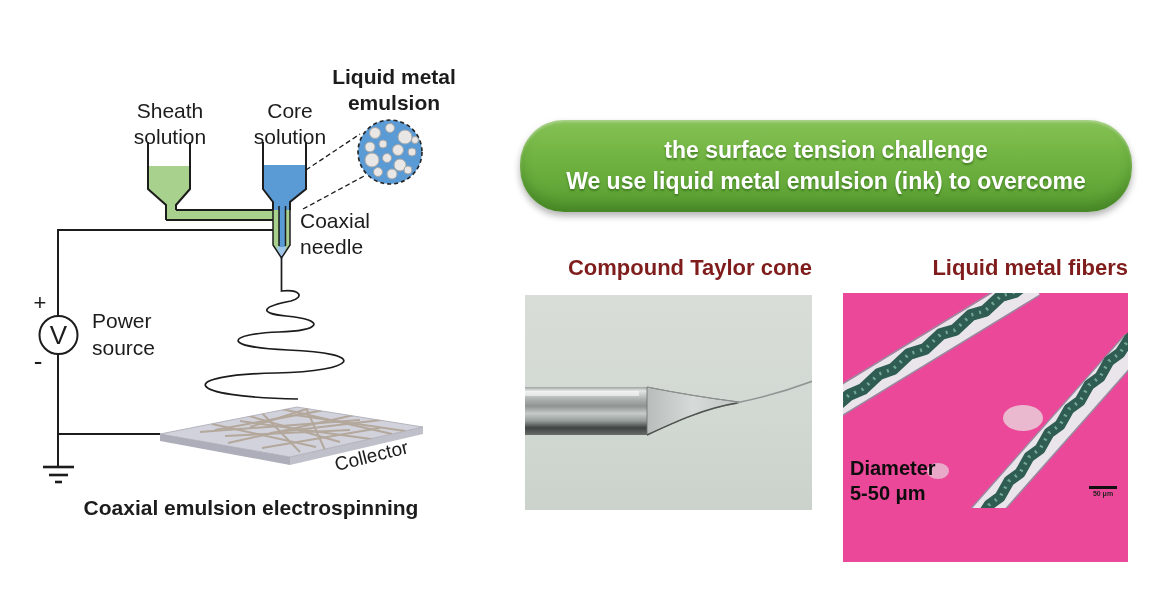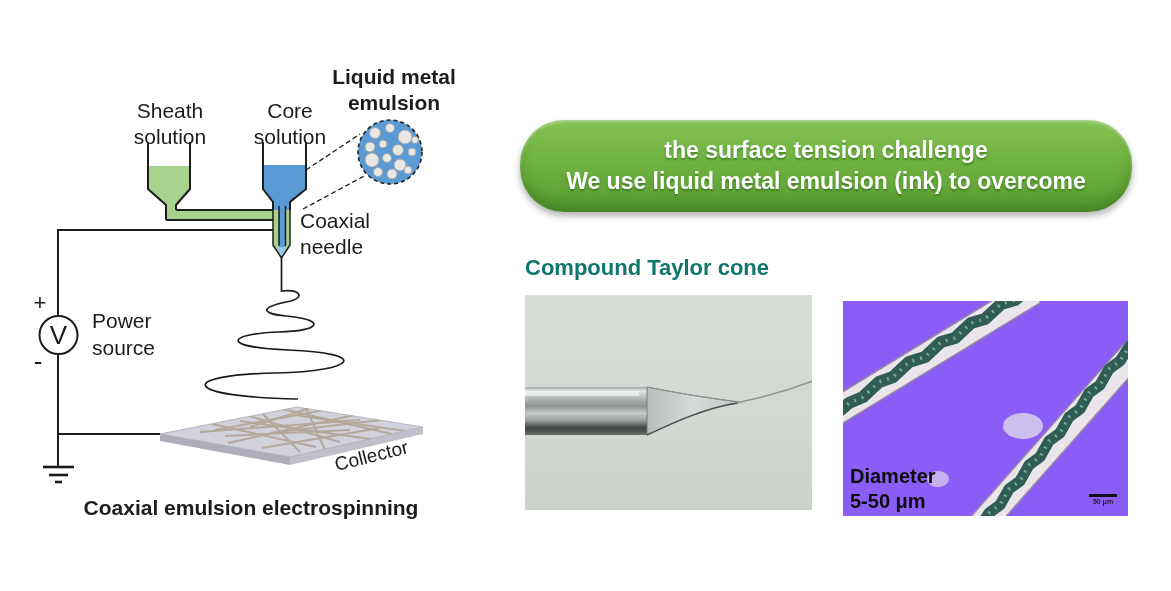--- a/index.html
+++ b/index.html
@@ -14,26 +14,26 @@
   
   #banner{position:absolute;left:520px;top:120px;width:612px;height:92px;border-radius:44px;
           background:linear-gradient(180deg,#87c257 0%,#77b847 28%,#68ac3c 62%,#579a30 100%);
           box-shadow:inset 0 2px 3px rgba(255,255,255,.35), inset 0 -8px 12px rgba(25,80,10,.28),
                      0 4px 7px rgba(0,0,0,.30);
           display:flex;flex-direction:column;justify-content:center;align-items:center;}
   #banner .line{color:#ffffff;font-weight:bold;font-size:23px;line-height:31px;
                 text-shadow:0 2px 2px rgba(35,90,15,.55);white-space:nowrap;}
 
   
-  .photo-title{position:absolute;font-weight:bold;font-size:22px;color:#0f766e;text-align:left;
+  .photo-title{position:absolute;font-weight:bold;font-size:22px;color:#7f1d1d;text-align:right;
                white-space:nowrap;}
   .photo{position:absolute;overflow:hidden;}
   #taylor-photo{left:525px;top:295px;width:287px;height:215px;
                 background:linear-gradient(180deg,#d8ddd7 0%,#d2d8d2 55%,#cbd2cc 100%);}
-  #fiber-photo{left:843px;top:293px;width:285px;height:215px;background:#8b5cf6;margin-top:8px;}
+  #fiber-photo{left:843px;top:293px;width:285px;height:269px;background:#ec4899;}
   .anno{position:absolute;font-weight:bold;color:#0d0d0d;font-size:20px;line-height:24px;}
   #diam-line1{left:7px;top:163px;}
   #diam-line2{left:7px;top:188px;}
   #scalebar{position:absolute;left:246px;top:193px;width:28px;height:3px;background:#111;}
   #scalebar-label{position:absolute;left:241px;top:197px;width:38px;text-align:center;
                   font-size:7px;font-weight:bold;color:#222;}
 </style>
 </head>
 <body>
 
@@ -178,20 +178,21 @@
       </defs>
       <rect x="-4" y="92" width="127" height="48" fill="url(#needleGrad)"></rect>
       <rect x="-4" y="96" width="118" height="5" fill="rgba(255,255,255,0.55)"></rect>
       <path d="M122,92 C152,98 182,103 214,107 L214,108 C182,113 152,126 122,140 Z" fill="url(#coneGrad)" stroke="#6b706e" stroke-width="0.8"></path>
       <path d="M122,140 C150,127 180,113 212,108" fill="none" stroke="#4e5350" stroke-width="1.6"></path>
       <path d="M122,92 C152,98 182,103 214,107" fill="none" stroke="#8b908e" stroke-width="1"></path>
       <path d="M213,107.5 C240,102 264,95 288,86" fill="none" stroke="#8f9593" stroke-width="1.5"></path>
     </svg>
   </div>
 
+  <div class="photo-title" style="left:843px;top:255px;width:285px;">Liquid metal fibers</div>
 
   <div class="photo" id="fiber-photo">
     <svg width="285" height="215" viewBox="0 0 285 215">
       <ellipse cx="180" cy="125" rx="20" ry="13" fill="#e9eae7" opacity="0.7"></ellipse>
       <ellipse cx="95" cy="178" rx="11" ry="8" fill="#e9eae7" opacity="0.6"></ellipse>
 
       <g>
         <line x1="-10" y1="112.5" x2="190" y2="-9.5" stroke-width="26" stroke="#eae4eb"></line>
         <line x1="-3" y1="124" x2="197" y2="2" stroke="#978ba0" stroke-width="1.4"></line>
         <line x1="-17" y1="101" x2="183" y2="-21.5" stroke="#978ba0" stroke-width="1.4"></line>

